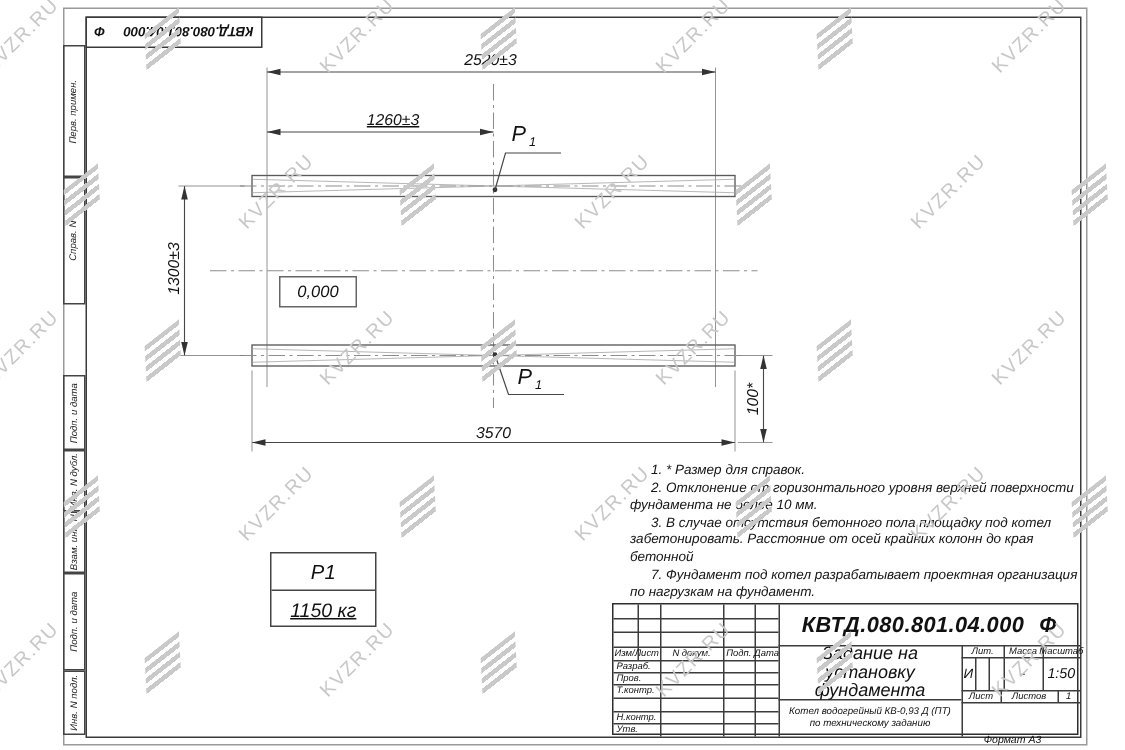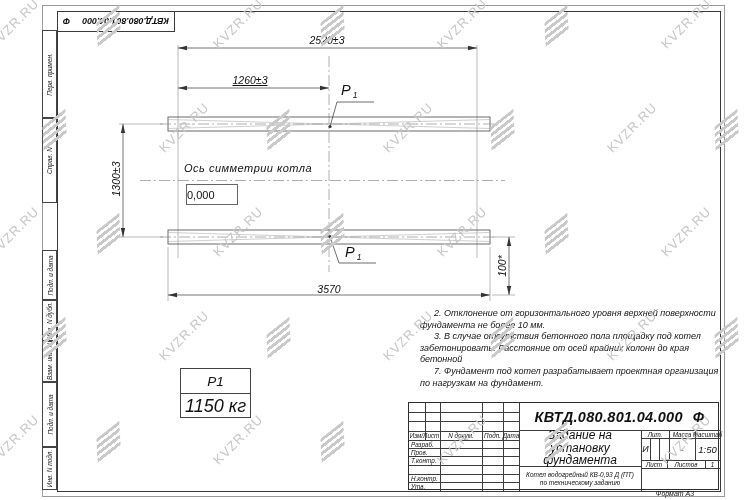--- a/index.html
+++ b/index.html
@@ -22,28 +22,28 @@
   .thin{stroke:#9f9f9f;stroke-width:0.5;}
   .cl{stroke:#8d8d8d;stroke-width:0.7;stroke-dasharray:11 3 2 3;fill:none;}
   .dim{stroke:#474747;stroke-width:0.75;}
   .ext{stroke:#7c7c7c;stroke-width:0.55;}
   .arr{fill:#333;stroke:none;}
   .ldr{fill:none;stroke:#474747;stroke-width:0.8;}
   
   .dimtext{position:absolute;z-index:2;font-style:italic;font-size:10.5px;color:#111;text-align:center;}
   .rot{transform:rotate(-90deg);}
   .axis-label{position:absolute;z-index:2;font-style:italic;font-size:11px;letter-spacing:0.5px;}
-  .level-box{position:absolute;z-index:2;width:50px;height:19px;border:1px solid #666;display:flex;align-items:center;justify-content:flex-start;
-             font-size:11px;background:#fff;}
+  .level-box{position:absolute;z-index:2;width:50px;height:19px;border:1px solid #666;display:flex;align-items:center;justify-content:center;
+             font-style:italic;font-size:11px;background:#fff;}
   .pload{position:absolute;z-index:2;font-style:italic;font-size:14.5px;}
   .pload .psub{font-size:8.5px;position:relative;top:3px;left:2px;}
   .ltable{position:absolute;z-index:2;left:180px;top:368px;width:71px;height:50px;border:1.1px solid #444;box-sizing:border-box;}
   .ltable .lrow{height:25px;display:flex;align-items:center;justify-content:center;font-style:italic;box-sizing:border-box;}
   .ltable .lrow:first-child{border-bottom:1px solid #444;font-size:13.5px;}
-  .ltable .lrow:last-child{font-size:18px;}
+  .ltable .lrow:last-child{font-size:13px;text-decoration:underline;}
   
   .notes{position:absolute;z-index:2;left:420px;top:308px;width:302px;font-style:italic;font-size:9px;line-height:11.6px;color:#141414;}
   .note-line.indent{text-indent:14px;}
   
   .tb{left:408px;top:402px;width:311px;height:88px;border:1.4px solid #2d2d2d;box-sizing:border-box;z-index:2;background:transparent;}
   .tb .vl{position:absolute;width:1px;background:#3c3c3c;}
   .tb .hl{position:absolute;height:1px;background:#3c3c3c;}
   .tb .cell{position:absolute;display:flex;align-items:center;justify-content:center;font-style:italic;box-sizing:border-box;}
   .tb .small{font-size:6.3px;}
   .tb .left{justify-content:flex-start;padding-left:2px;}
@@ -141,46 +141,46 @@
     <polygon class="arr" points="509,237 506.8,246 511.2,246"></polygon>
     <polygon class="arr" points="509,295 506.8,286 511.2,286"></polygon>
 
     <circle cx="330" cy="126.5" r="1.6" class="arr"></circle>
     <polyline points="330,126.5 337,102 374,102" class="ldr"></polyline>
     <circle cx="330" cy="236.5" r="1.6" class="arr"></circle>
     <polyline points="330,236.5 339,263 376,263" class="ldr"></polyline>
   </svg>
 
   <div class="dimtext" style="left:287px;top:34px;width:80px;">2520±3</div>
-  <div class="dimtext" style="left:210px;top:74px;width:80px;text-decoration:underline;">1260±3</div>
+  <div class="dimtext" style="left:222px;top:74px;width:80px;text-decoration:underline;">1260±3</div>
   <div class="dimtext rot" style="left:91px;top:173px;width:50px;">1300±3</div>
   <div class="dimtext" style="left:299px;top:283px;width:60px;">3570</div>
   <div class="dimtext rot" style="left:479px;top:260px;width:46px;">100*</div>
 
-  <div class="axis-label" style="left:184px;top:162px;">Ось симметрии котла</div>
   <div class="level-box" style="left:186px;top:184px;">
     <span>0,000</span>
   </div>
 
   <div class="pload" style="left:341px;top:82px;">
     <span>P</span><span class="psub">1</span>
   </div>
   <div class="pload" style="left:345px;top:244px;">
     <span>P</span><span class="psub">1</span>
   </div>
 
   <div class="ltable">
     <div class="lrow">
       <span>P</span>
         <span class="psub">1</span>
     </div>
     <div class="lrow">1150 кг</div>
   </div>
 
   <div class="notes">
+    <div class="note-line indent">1. * Размер для справок.</div>
     <div class="note-line indent">2. Отклонение от горизонтального уровня верхней поверхности</div>
     <div class="note-line">фундамента не более 10 мм.</div>
     <div class="note-line indent">3. В случае отсутствия бетонного пола площадку под котел</div>
     <div class="note-line">забетонировать. Расстояние от осей крайних колонн до края бетонной</div>
     <div class="note-line indent">7. Фундамент под котел разрабатывает проектная организация</div>
     <div class="note-line">по нагрузкам на фундамент.</div>
   </div>
 
   <div class="abs tb">
 

